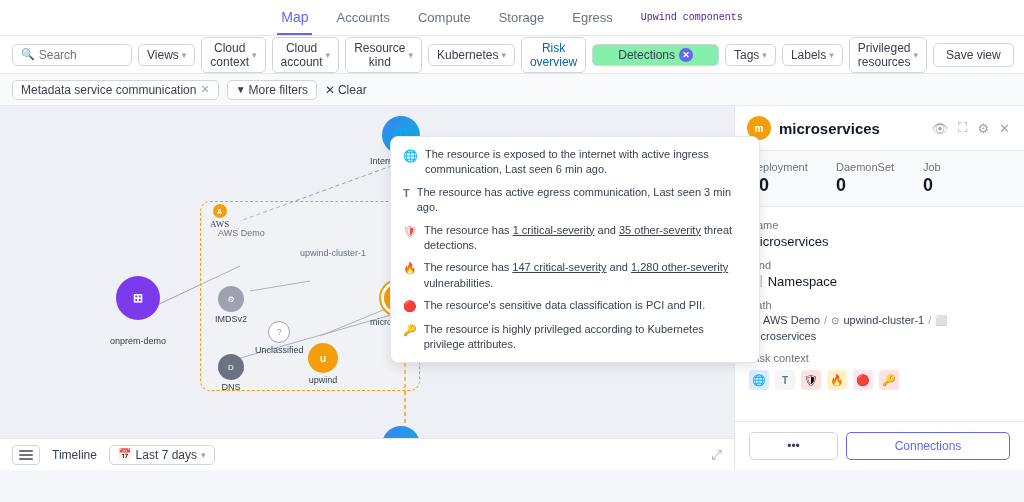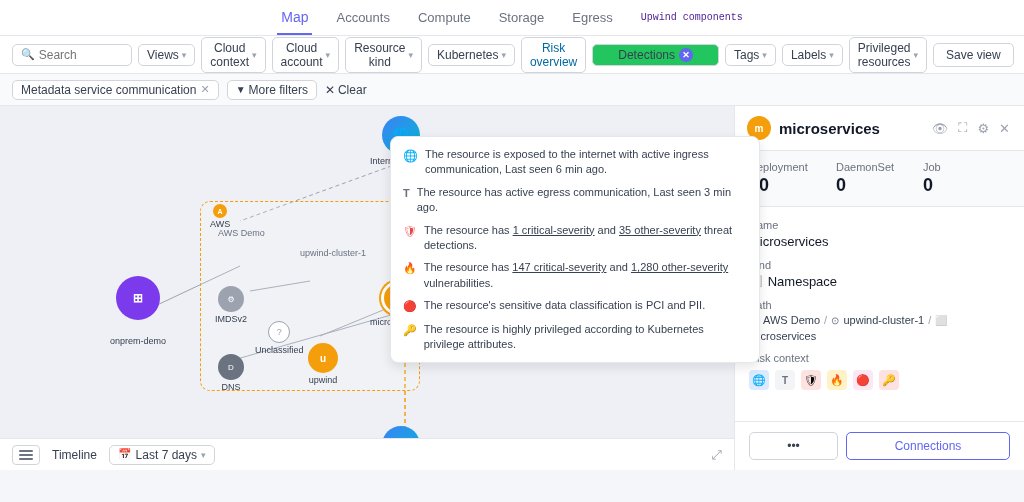--- a/index.html
+++ b/index.html
@@ -39,21 +39,21 @@
     <span>Resource kind</span>
     <span style="font-size:9px;color:#9ca3af;">▾</span>
   </button>
   <button style="display:flex;align-items:center;gap:3px;border:1px solid #d1d5db;border-radius:5px;padding:3px 8px;font-size:12px;color:#374151;cursor:pointer;background:#fff;">
     <span>Kubernetes</span>
     <span style="font-size:9px;color:#9ca3af;">▾</span>
   </button>
   <button style="display:flex;align-items:center;gap:3px;border:1px solid #d1d5db;border-radius:5px;padding:3px 8px;font-size:12px;color:#0369a1;cursor:pointer;background:#fff;">
     <span>Risk overview</span>
   </button>
-  <button style="display:flex;align-items:center;gap:4px;border:1px solid #d1d5db;border-radius:5px;padding:3px 25px;font-size:12px;color:#374151;cursor:pointer;background:#22c55e;">
+  <button style="display:flex;align-items:center;gap:4px;border:1px solid #d1d5db;border-radius:5px;padding:3px 25px;font-size:12px;color:#374151;cursor:pointer;background:#86efac;">
     <span>Detections</span>
     <span style="background:#6366f1;color:#fff;border-radius:50%;width:14px;height:14px;display:inline-flex;align-items:center;justify-content:center;font-size:9px;font-weight:bold;">✕</span>
   </button>
   <button style="display:flex;align-items:center;gap:3px;border:1px solid #d1d5db;border-radius:5px;padding:3px 8px;font-size:12px;color:#374151;cursor:pointer;background:#fff;">
     <span>Tags</span>
     <span style="font-size:9px;color:#9ca3af;">▾</span>
   </button>
   <button style="display:flex;align-items:center;gap:3px;border:1px solid #d1d5db;border-radius:5px;padding:3px 8px;font-size:12px;color:#374151;cursor:pointer;background:#fff;">
     <span>Labels</span>
     <span style="font-size:9px;color:#9ca3af;">▾</span>
@@ -101,21 +101,21 @@
 
   <div style="position:absolute;left:200px;top:95px;width:220px;height:190px;border:1.5px dashed #f59e0b;border-radius:10px;background:rgba(255,255,255,0.15);"></div>
 
   <div style="position:absolute;left:370px;top:10px;display:flex;flex-direction:column;align-items:center;">
     <div style="width:38px;height:38px;border-radius:50%;background:linear-gradient(135deg,#3b82f6,#06b6d4);display:flex;align-items:center;justify-content:center;color:#fff;font-size:14px;">🌐</div>
     <span style="font-size:9px;color:#374151;margin-top:2px;text-align:center;">Internet Ingress</span>
   </div>
 
   <div style="position:absolute;left:210px;top:98px;display:flex;flex-direction:column;align-items:center;">
     <div style="width:14px;height:14px;border-radius:50%;background:#f59e0b;display:flex;align-items:center;justify-content:center;color:#fff;font-size:7px;font-weight:bold;">A</div>
-    <span style="font-size:9px;color:#374151;margin-top:1px;">AWS</span>
+    <span style="font-size:9px;color:#374151;margin-top:1px;font-family:Liberation Serif, serif;">AWS</span>
   </div>
 
   <div style="position:absolute;left:218px;top:118px;">
     <span style="font-size:9px;color:#6b7280;">AWS Demo</span>
   </div>
 
   <div style="position:absolute;left:300px;top:138px;">
     <span style="font-size:9px;color:#6b7280;">upwind-cluster-1</span>
   </div>
 

